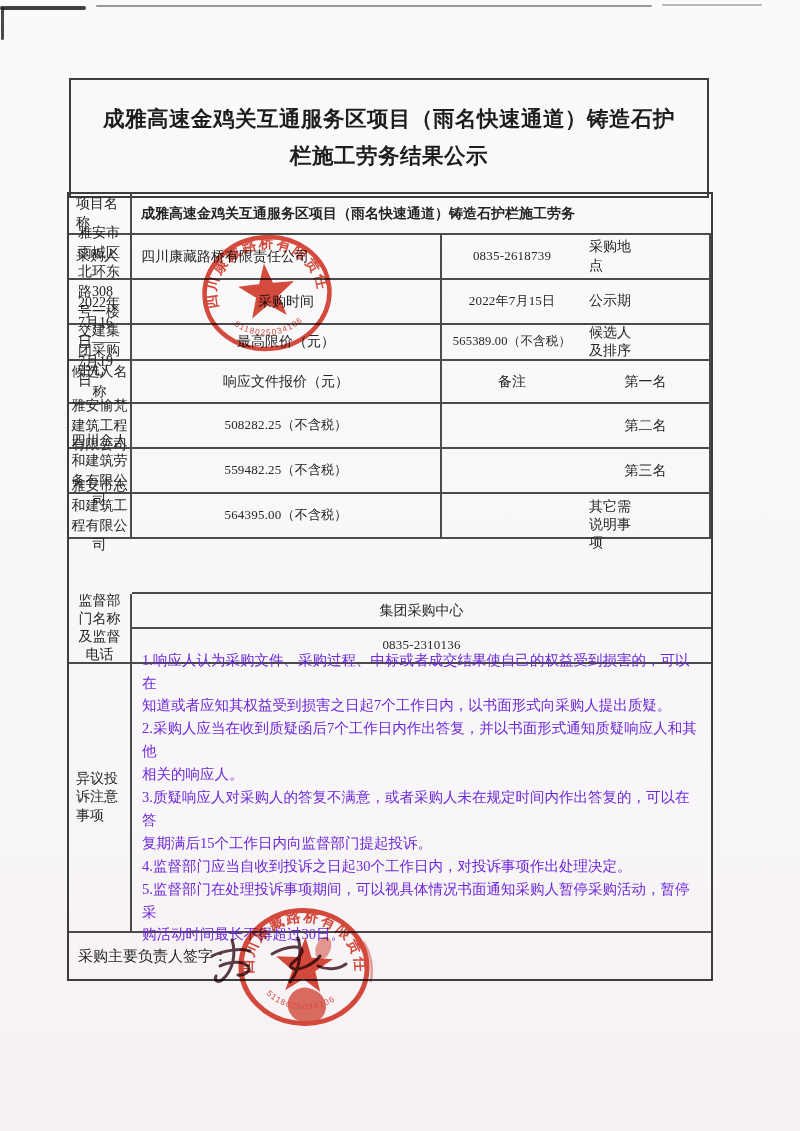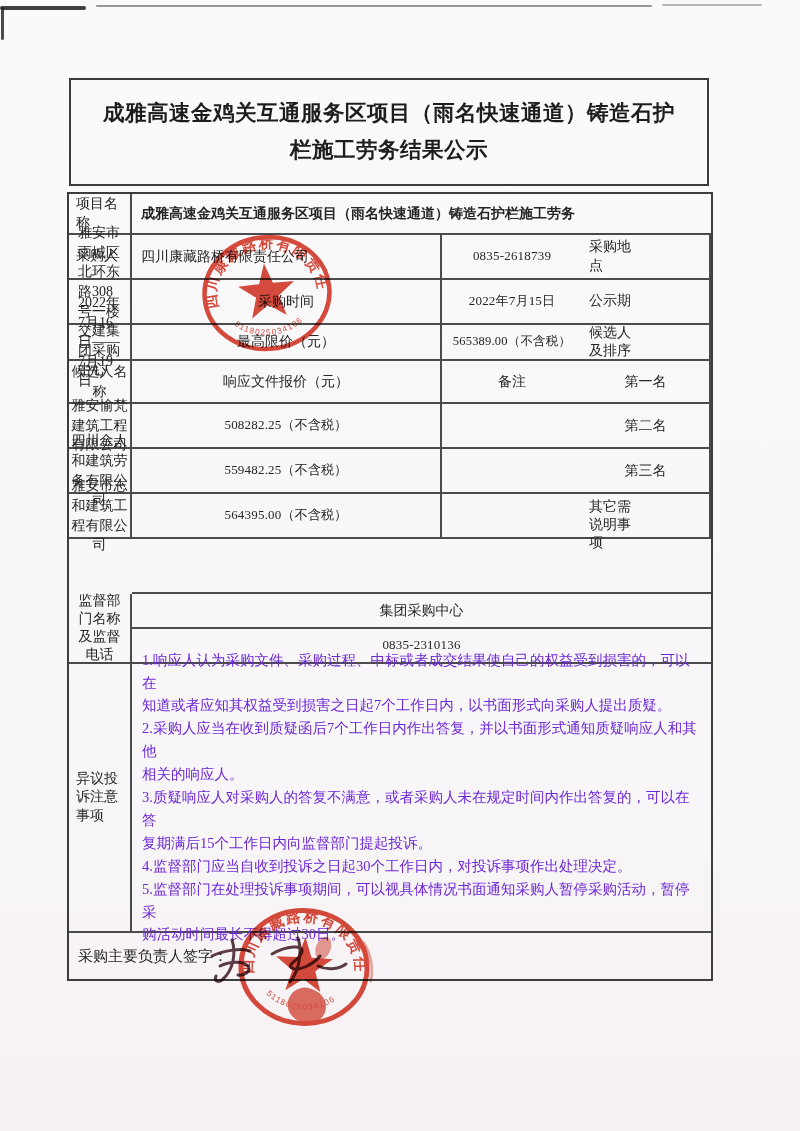--- a/index.html
+++ b/index.html
@@ -6,21 +6,21 @@
   body{
     width:800px;height:1131px;position:relative;overflow:hidden;
     background:linear-gradient(180deg,#fbfafb 0%,#f8f6f8 70%,#f7f0f3 100%);
     font-family:"Liberation Serif","DejaVu Serif",serif;color:#262626;
   }
   .abs{position:absolute;}
   
   .mark{background:#1f1f1f;border-radius:2px;}
   
   .title-box{
-    left:69px;top:78px;width:640px;height:108px;
+    left:69px;top:78px;width:640px;height:120px;
     border:2px solid #3c3c3c;
     display:flex;align-items:center;justify-content:center;text-align:center;
     font-family:"Liberation Sans","DejaVu Sans",sans-serif;
     font-weight:bold;font-size:21.5px;line-height:37px;letter-spacing:.5px;color:#1d1d1d;
     padding:0 28px;box-sizing:border-box;
   }
   
   .tbl{
     left:67px;top:192px;width:646px;
     border:2.5px solid #3d3d3d;box-sizing:border-box;

